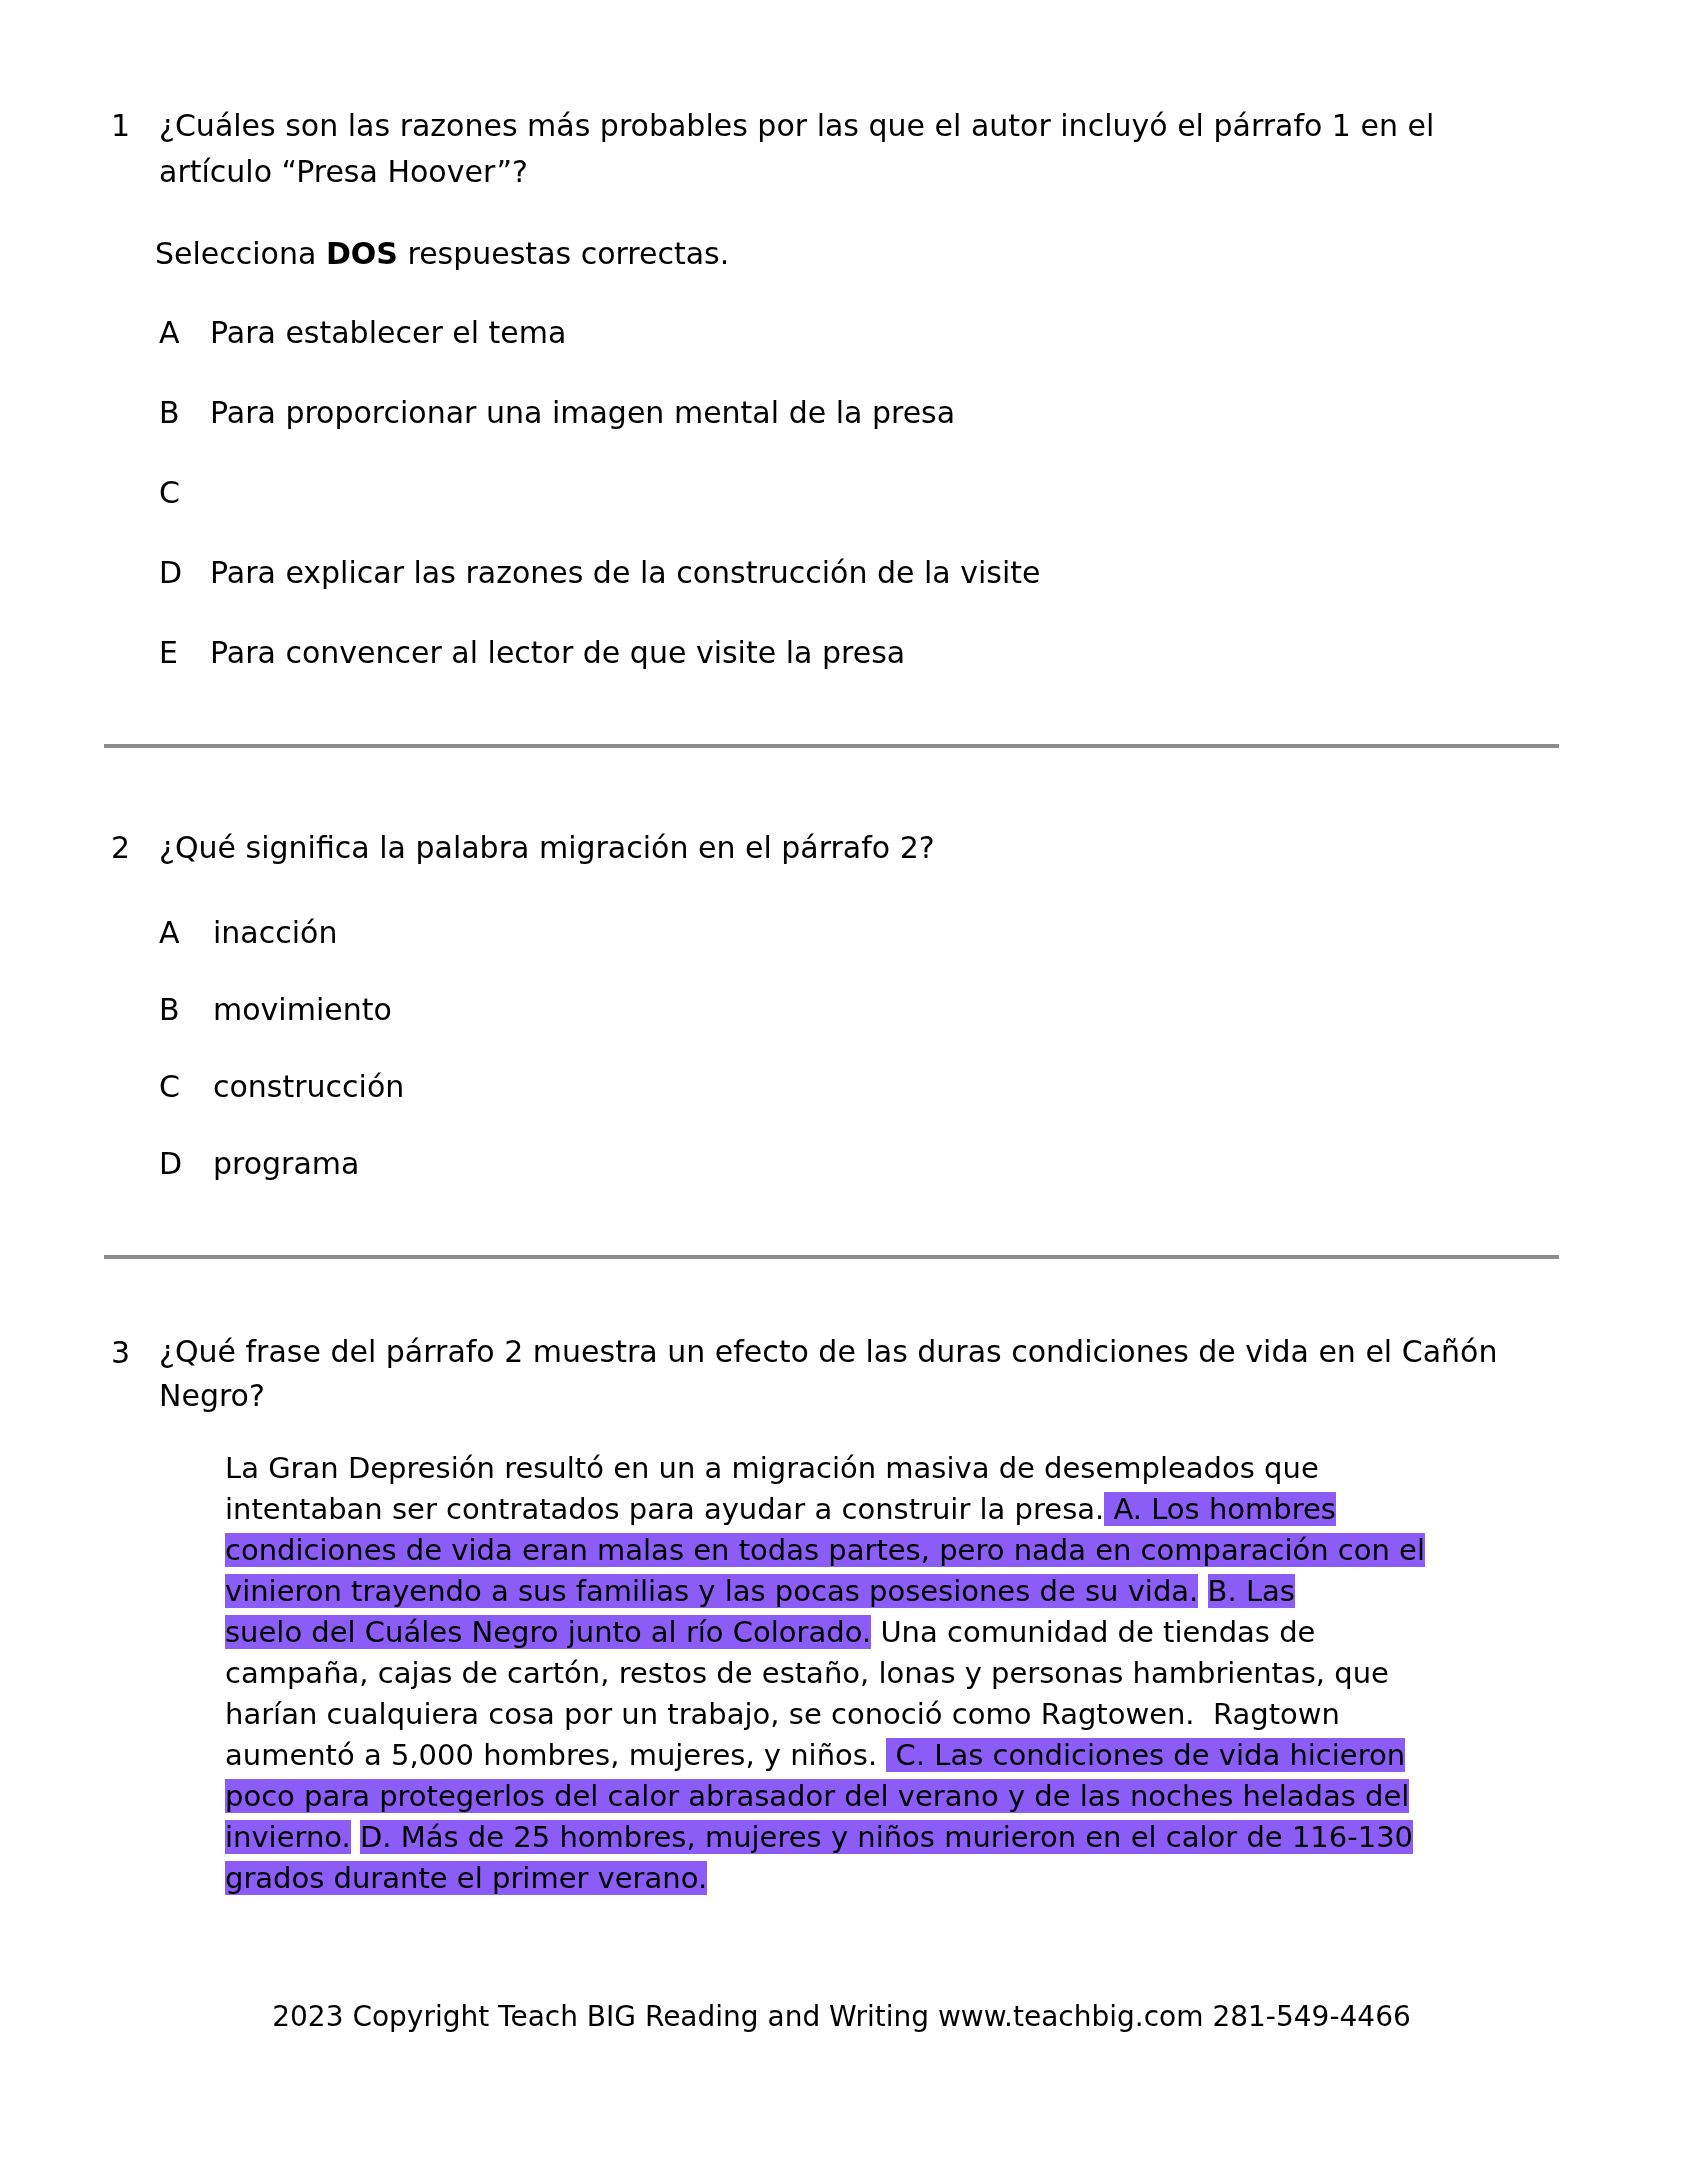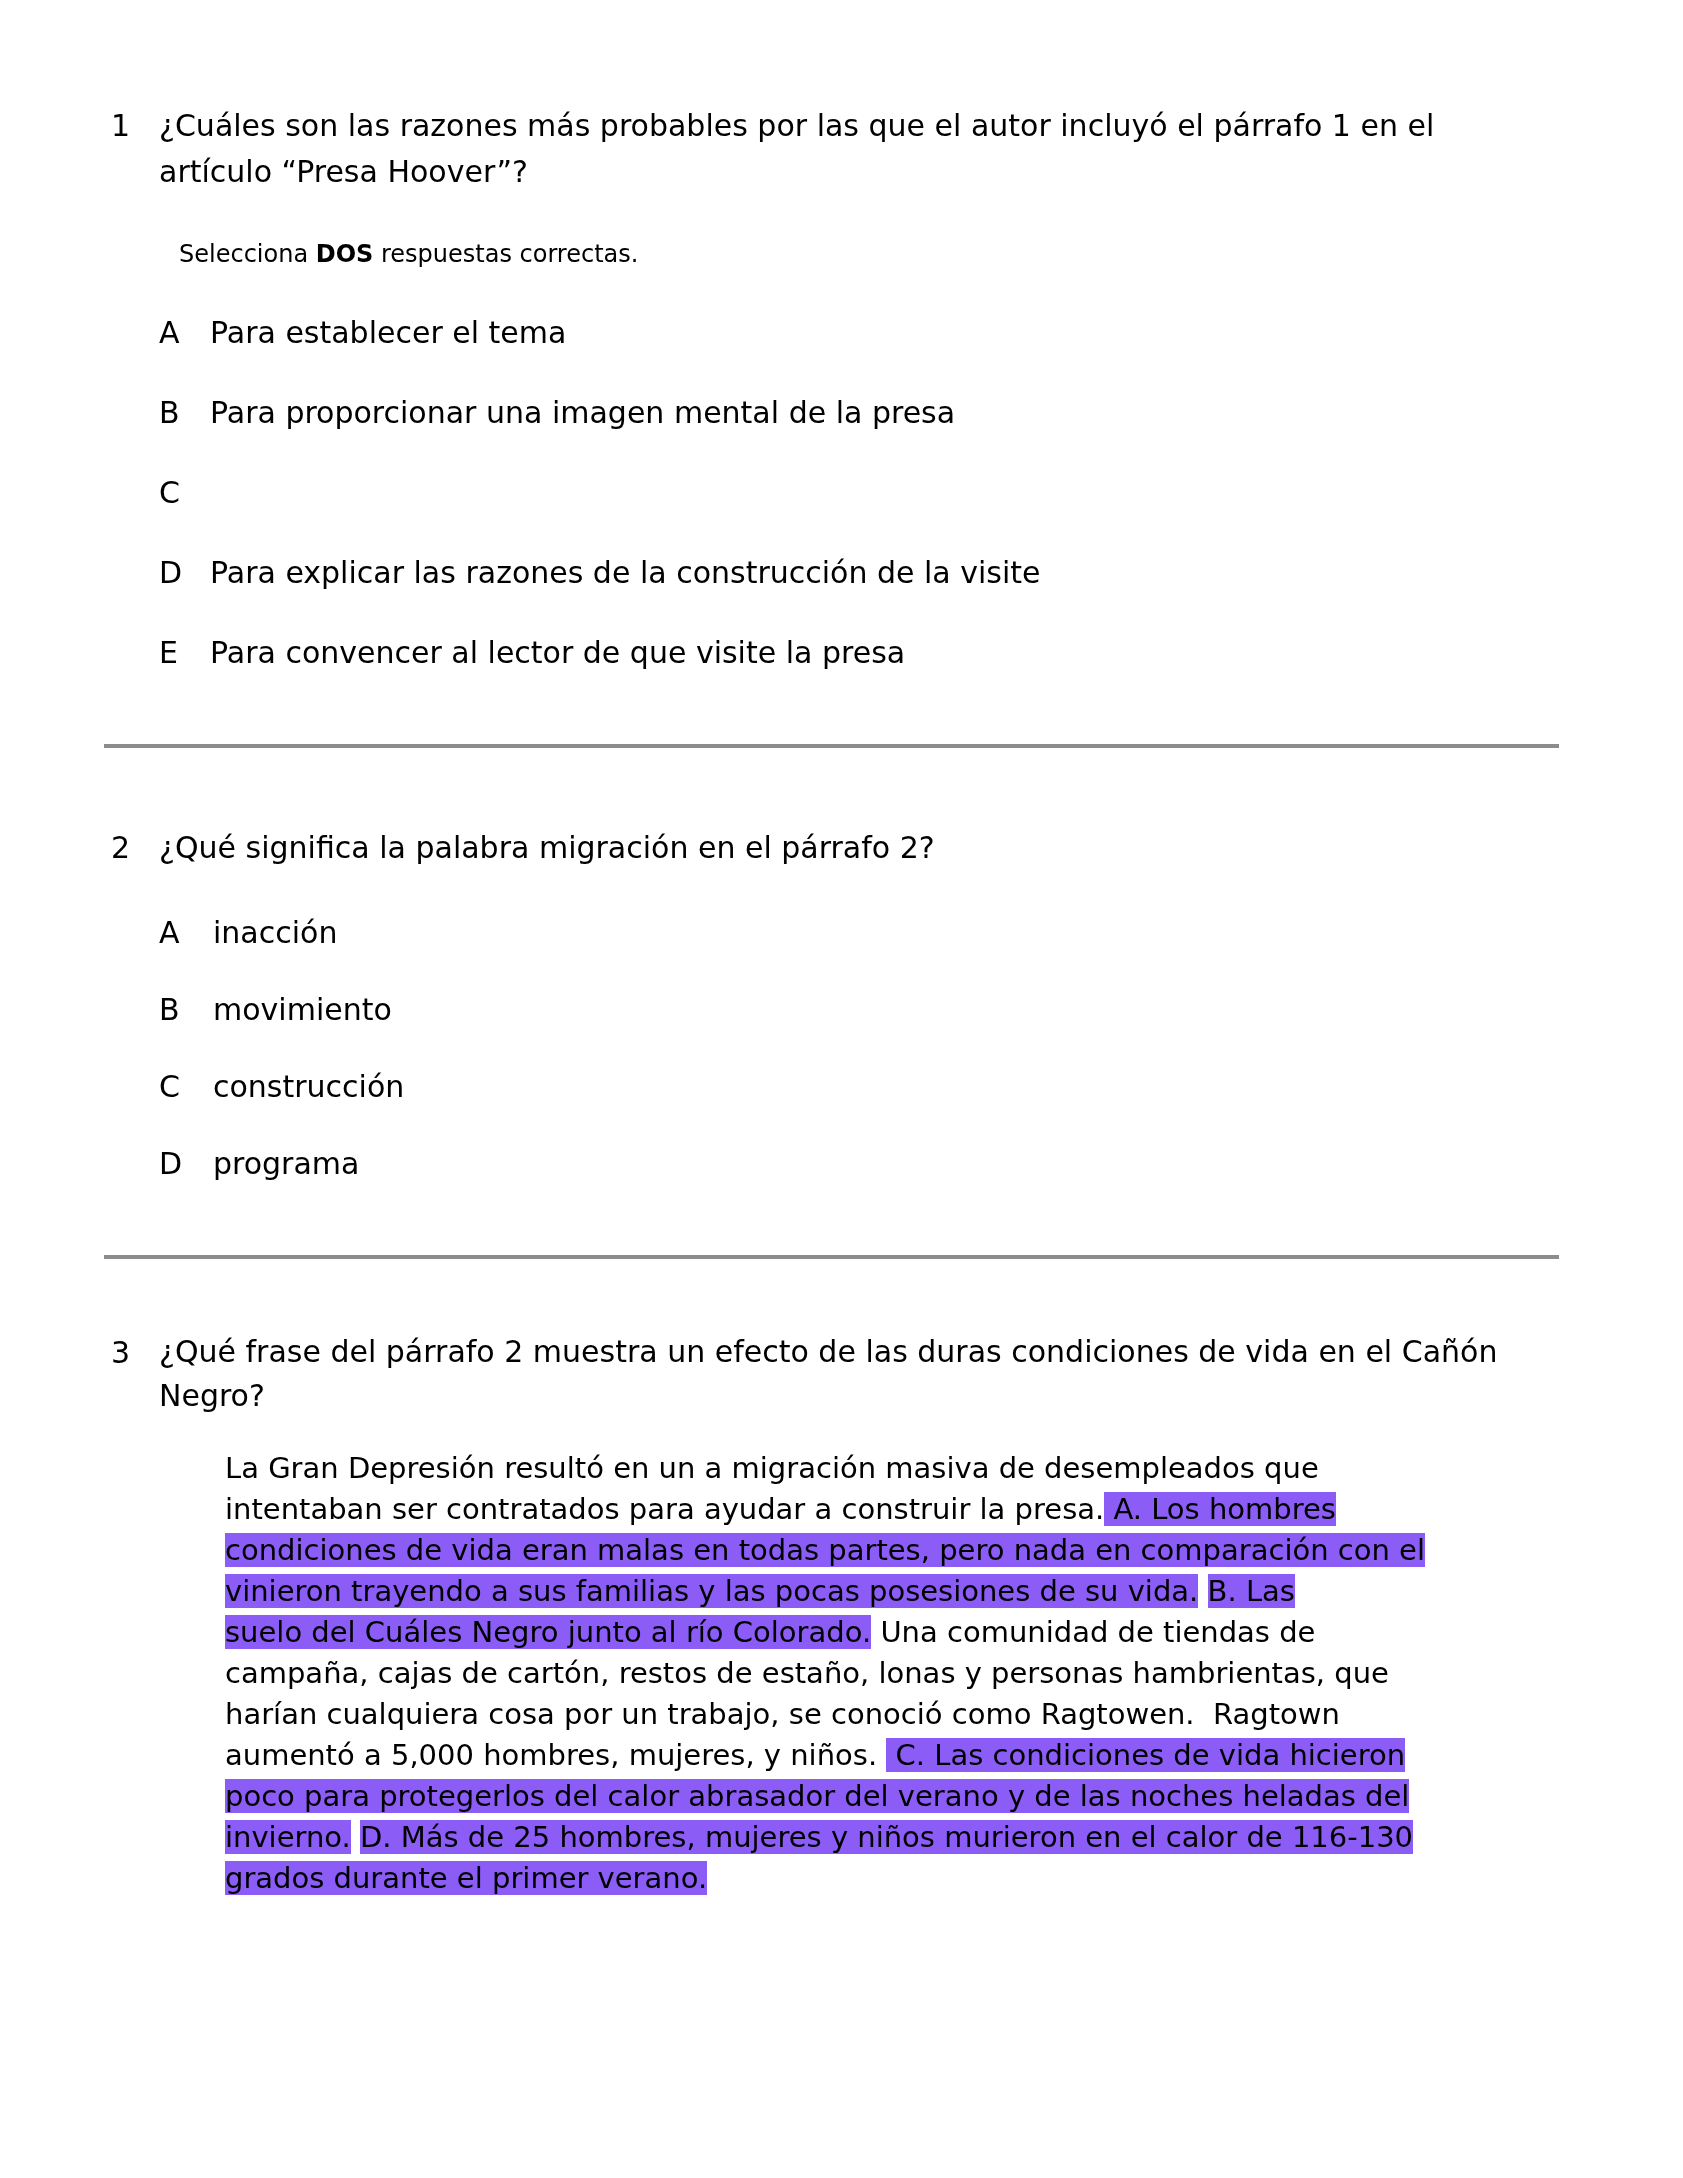--- a/index.html
+++ b/index.html
@@ -43,23 +43,23 @@
   }
 
   .q-stem {
     font-size: 30px;
     line-height: 46px;
     flex: 1 1 auto;
     max-width: 1376px;
   }
 
   .instruction {
-    font-size: 24px;
+    font-size: 30px;
     line-height: 46px;
-    margin-left: 68px;
+    margin-left: 44px;
     margin-top: 36px;
   }
   .instruction b { font-weight: bold; }
 
   .options {
     margin-top: 34px;
     margin-left: 48px;
   }
 
   .option {
@@ -200,15 +200,18 @@
         <div class="pline"><span class="hl">suelo del Cuáles Negro junto al río Colorado.</span><span> Una comunidad de tiendas de</span></div>
         <div class="pline"><span>campaña, cajas de cartón, restos de estaño, lonas y personas hambrientas, que</span></div>
         <div class="pline"><span>harían cualquiera cosa por un trabajo, se conoció como Ragtowen.  Ragtown</span></div>
         <div class="pline"><span>aumentó a 5,000 hombres, mujeres, y niños. </span><span class="hl"> C. Las condiciones de vida hicieron</span></div>
         <div class="pline"><span class="hl">poco para protegerlos del calor abrasador del verano y de las noches heladas del</span></div>
         <div class="pline"><span class="hl">invierno.</span><span> </span><span class="hl">D. Más de 25 hombres, mujeres y niños murieron en el calor de 116-130</span></div>
         <div class="pline"><span class="hl">grados durante el primer verano.</span></div>
       </div>
   </div>
 
+  <div class="footer">
+    <span>2023 Copyright Teach BIG Reading and Writing www.teachbig.com 281-549-4466</span>
+  </div>
 
 </div>
 
 
 </body></html>

